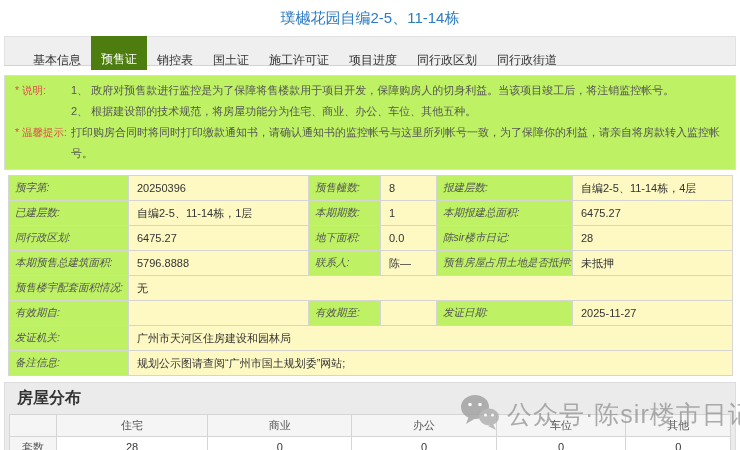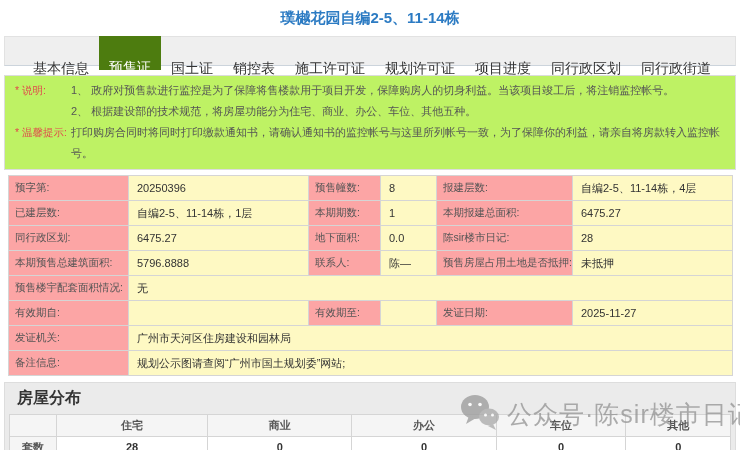--- a/index.html
+++ b/index.html
@@ -9,39 +9,39 @@
     background: #ffffff;
     font-family: "Liberation Sans", "DejaVu Sans", sans-serif;
     overflow: hidden;
     position: relative;
   }
   
   .page-title {
     height: 36px;
     display: flex; align-items: center; justify-content: center;
     color: #2c7bc3;
-    font-size: 15px; font-weight: bold;
+    font-size: 15px; font-weight: normal;
   }
   
   .tabbar {
     margin: 0 4px;
     height: 30px;
     background: #efefef;
     border: 1px solid #e2e2e2;
     border-bottom: 1px solid #ccd4dc;
     display: flex;
     padding-left: 18px;
     overflow: visible;
     position: relative;
     z-index: 2;
   }
   .tab {
-    padding: 16px 10px;
+    padding: 8px 10px;
     line-height: 30px;
-    font-size: 14px;
+    font-size: 12px;
     color: #333;
     cursor: pointer;
     white-space: nowrap;
   }
   .tab.active {
     background: #4d7c0f;
     color: #fff;
     height: 34px;
     line-height: 31px;
     margin-top: -1px;
@@ -72,24 +72,25 @@
     table-layout: fixed;
   }
   table.info td {
     border: 1px solid #d5d5d5;
     height: 25px;
     font-size: 11px;
     overflow: hidden;
     white-space: nowrap;
   }
   table.info td.lbl {
-    background: #fca5a5;
+    background: #bef264;
     color: #555;
     padding: 0 2px 0 6px;
     font-size: 10.5px;
+    font-style: italic;
   }
   table.info td.val {
     background: #fef9c3;
     color: #333;
     padding: 0 8px;
   }
   
   .dist {
     margin: 6px 4px 0 4px;
     background: #ebebeb;
@@ -104,21 +105,21 @@
   }
   table.dist-table {
     width: 100%;
     border-collapse: collapse;
     background: #fff;
     table-layout: fixed;
   }
   table.dist-table th, table.dist-table td {
     border: 1px solid #d5d5d5;
     font-size: 11px;
-    font-weight: bold;
+    font-weight: normal;
     text-align: center;
     color: #333;
   }
   table.dist-table th { background: #f5f5f5; height: 22px; color: #555; }
   table.dist-table td { height: 21px; }
   table.dist-table td.rowlbl { background: #f5f5f5; color: #555; }
   
   .watermark {
     position: absolute;
     left: 460px; top: 394px;
@@ -136,24 +137,23 @@
   }
 </style>
 </head>
 <body>
 
 <div class="page-title">璞樾花园自编2-5、11-14栋</div>
 
 <div class="tabbar">
   <div class="tab">基本信息</div>
   <div class="tab active">预售证</div>
+  <div class="tab">销控表</div>
   <div class="tab">国土证</div>
-  <div class="tab">销控表</div>
   <div class="tab">施工许可证</div>
-  <div class="tab">规划许可证</div>
   <div class="tab">项目进度</div>
   <div class="tab">同行政区划</div>
   <div class="tab">同行政街道</div>
 </div>
 
 <div class="notice">
   <div class="notice-row">
     <span class="notice-label">* 说明:</span>
     <span class="notice-text">1、 政府对预售款进行监控是为了保障将售楼款用于项目开发，保障购房人的切身利益。当该项目竣工后，将注销监控帐号。</span>
   </div>

